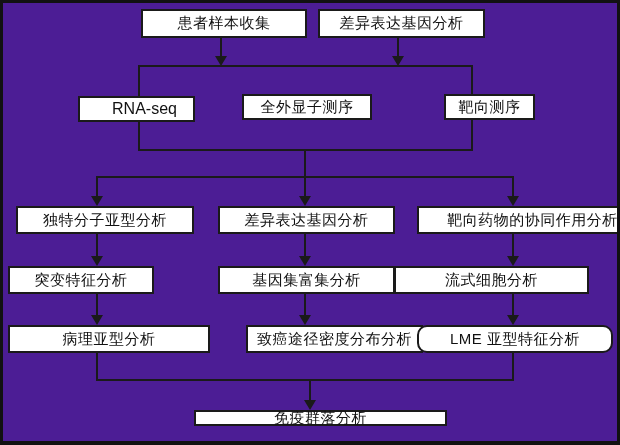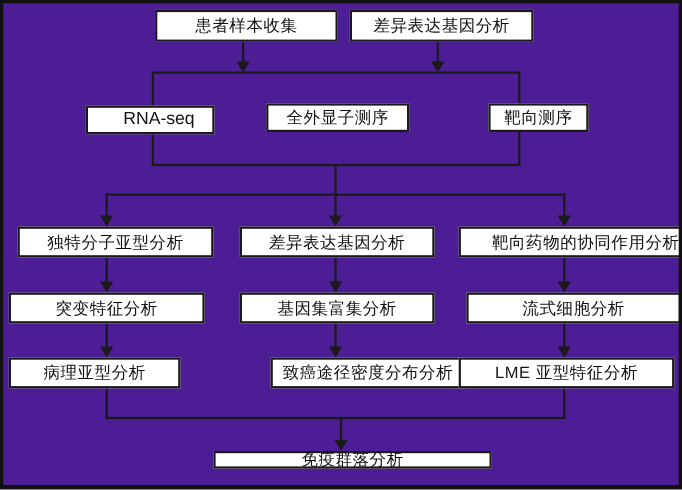--- a/index.html
+++ b/index.html
@@ -93,28 +93,28 @@
   <div class="node" style="left:242px;top:94px;width:130px;height:26px;">全外显子测序</div>
 
   <div class="node" style="left:444px;top:94px;width:91px;height:26px;">靶向测序</div>
 
   <div class="node" style="left:16px;top:206px;width:178px;height:28px;">独特分子亚型分析</div>
 
   <div class="node" style="left:218px;top:206px;width:177px;height:28px;">差异表达基因分析</div>
 
   <div class="node" style="left:417px;top:206px;width:215px;height:28px;padding-left:16px;">靶向药物的协同作用分析</div>
 
-  <div class="node" style="left:8px;top:266px;width:178px;height:28px;">突变特征分析</div>
+  <div class="node" style="left:8px;top:266px;width:146px;height:28px;">突变特征分析</div>
 
   <div class="node" style="left:218px;top:266px;width:177px;height:28px;">基因集富集分析</div>
 
-  <div class="node" style="left:424px;top:266px;width:195px;height:28px;">流式细胞分析</div>
+  <div class="node" style="left:394px;top:266px;width:195px;height:28px;">流式细胞分析</div>
 
-  <div class="node" style="left:8px;top:325px;width:156px;height:28px;">病理亚型分析</div>
+  <div class="node" style="left:8px;top:325px;width:202px;height:28px;">病理亚型分析</div>
 
   <div class="node" style="left:218px;top:325px;width:177px;height:28px;margin-left:28px;">致癌途径密度分布分析</div>
 
-  <div class="node" style="left:417px;top:325px;width:196px;height:28px;">LME 亚型特征分析</div>
+  <div class="node" style="left:417px;top:325px;width:196px;height:28px;border-radius:10px;">LME 亚型特征分析</div>
 
   <div class="node" style="left:194px;top:410px;width:253px;height:16px;">免疫群落分析</div>
 
   <div class="frame"></div>
 </div>
 
 </body></html>

